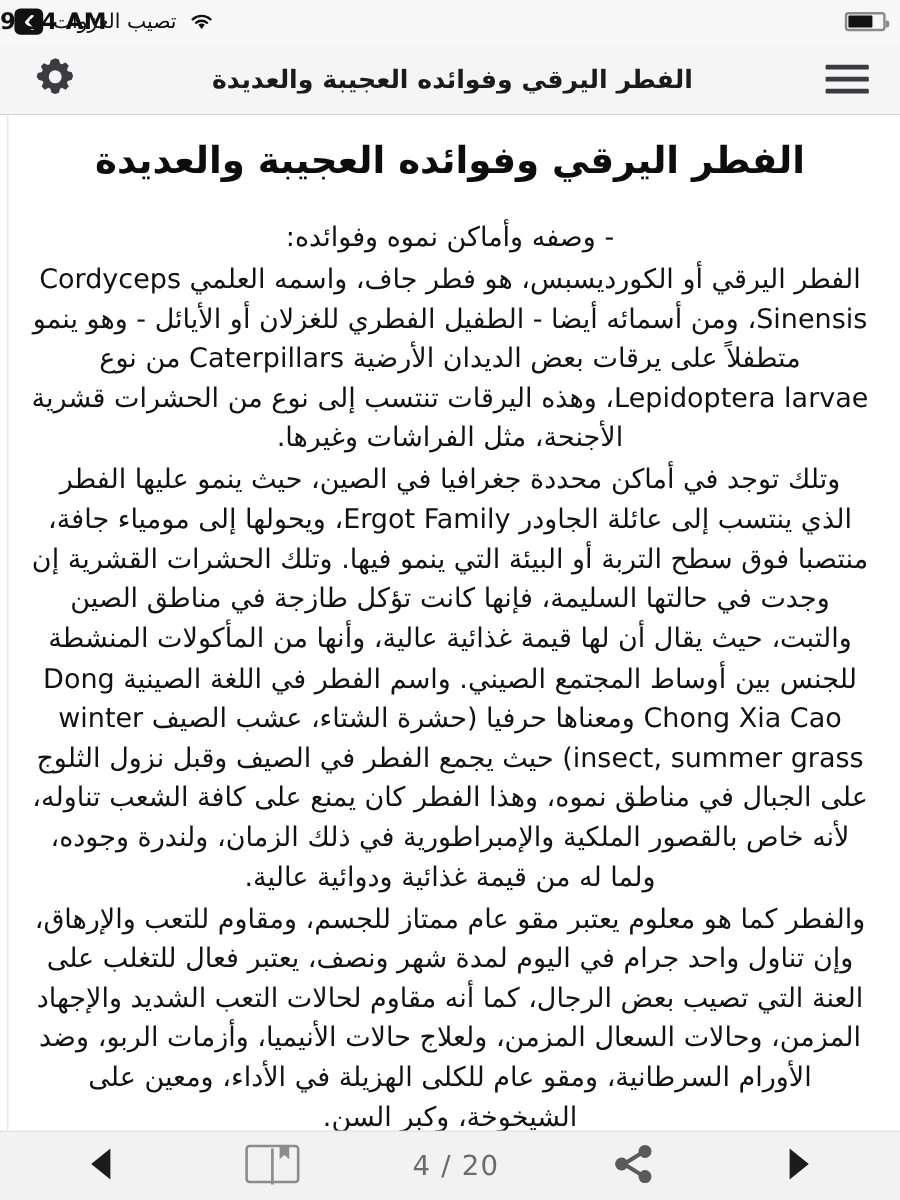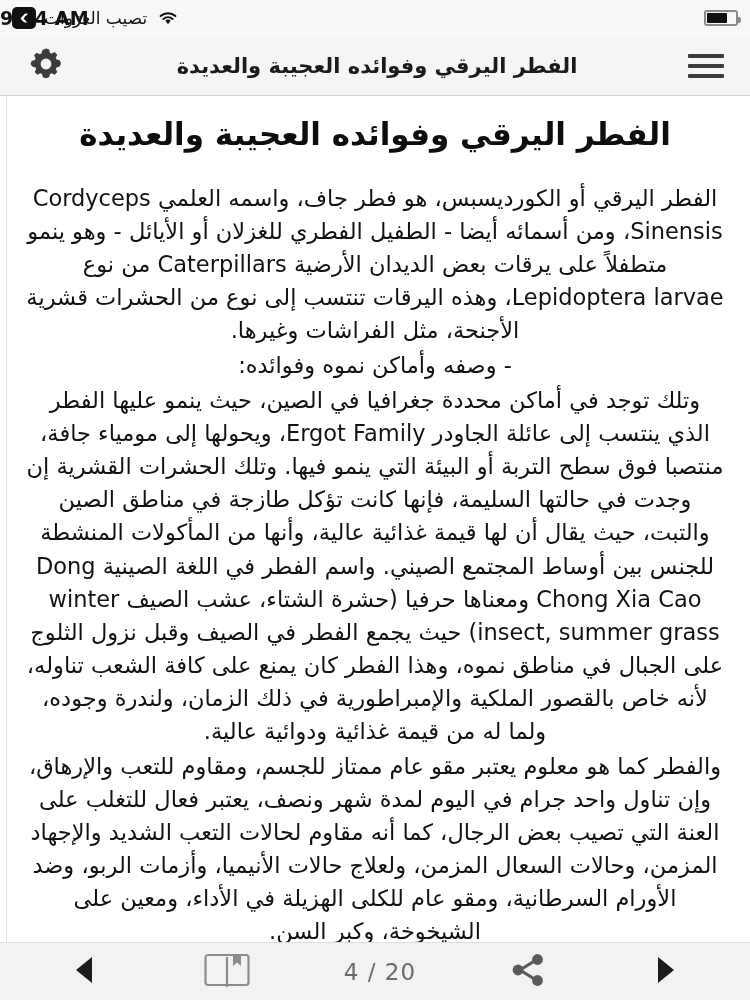--- a/index.html
+++ b/index.html
@@ -279,22 +279,22 @@
         <span></span>
     </span>
   </button>
 </div>
 
 <div class="content-wrap">
   <div class="edge-rule"></div>
 
   <article class="article">
     <h1 class="article-title">الفطر اليرقي وفوائده العجيبة والعديدة</h1>
+    <p>- وصفه وأماكن نموه وفوائده:</p>
     <p>الفطر اليرقي أو الكورديسبس، هو فطر جاف، واسمه العلمي Cordyceps Sinensis، ومن أسمائه أيضا - الطفيل الفطري للغزلان أو الأيائل - وهو ينمو متطفلاً على يرقات بعض الديدان الأرضية Caterpillars من نوع Lepidoptera larvae، وهذه اليرقات تنتسب إلى نوع من الحشرات قشرية الأجنحة، مثل الفراشات وغيرها.</p>
-    <p>- وصفه وأماكن نموه وفوائده:</p>
     <p>وتلك توجد في أماكن محددة جغرافيا في الصين، حيث ينمو عليها الفطر الذي ينتسب إلى عائلة الجاودر Ergot Family، ويحولها إلى مومياء جافة، منتصبا فوق سطح التربة أو البيئة التي ينمو فيها. وتلك الحشرات القشرية إن وجدت في حالتها السليمة، فإنها كانت تؤكل طازجة في مناطق الصين والتبت، حيث يقال أن لها قيمة غذائية عالية، وأنها من المأكولات المنشطة للجنس بين أوساط المجتمع الصيني. واسم الفطر في اللغة الصينية Dong Chong Xia Cao ومعناها حرفيا (حشرة الشتاء، عشب الصيف winter insect, summer grass) حيث يجمع الفطر في الصيف وقبل نزول الثلوج على الجبال في مناطق نموه، وهذا الفطر كان يمنع على كافة الشعب تناوله، لأنه خاص بالقصور الملكية والإمبراطورية في ذلك الزمان، ولندرة وجوده، ولما له من قيمة غذائية ودوائية عالية.</p>
     <p>والفطر كما هو معلوم يعتبر مقو عام ممتاز للجسم، ومقاوم للتعب والإرهاق، وإن تناول واحد جرام في اليوم لمدة شهر ونصف، يعتبر فعال للتغلب على العنة التي تصيب بعض الرجال، كما أنه مقاوم لحالات التعب الشديد والإجهاد المزمن، وحالات السعال المزمن، ولعلاج حالات الأنيميا، وأزمات الربو، وضد الأورام السرطانية، ومقو عام للكلى الهزيلة في الأداء، ومعين على الشيخوخة، وكبر السن.</p>
 
   </article>
 </div>
 
 <div class="bottom-bar">
   <button class="tool-btn">
     <span>
       <svg width="30" height="32" viewBox="0 0 30 32" aria-hidden="true">

